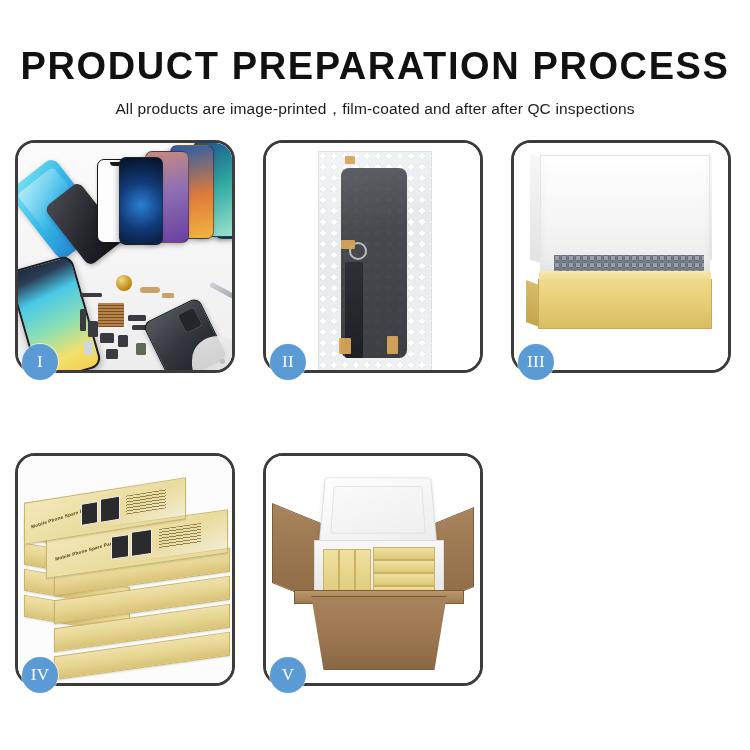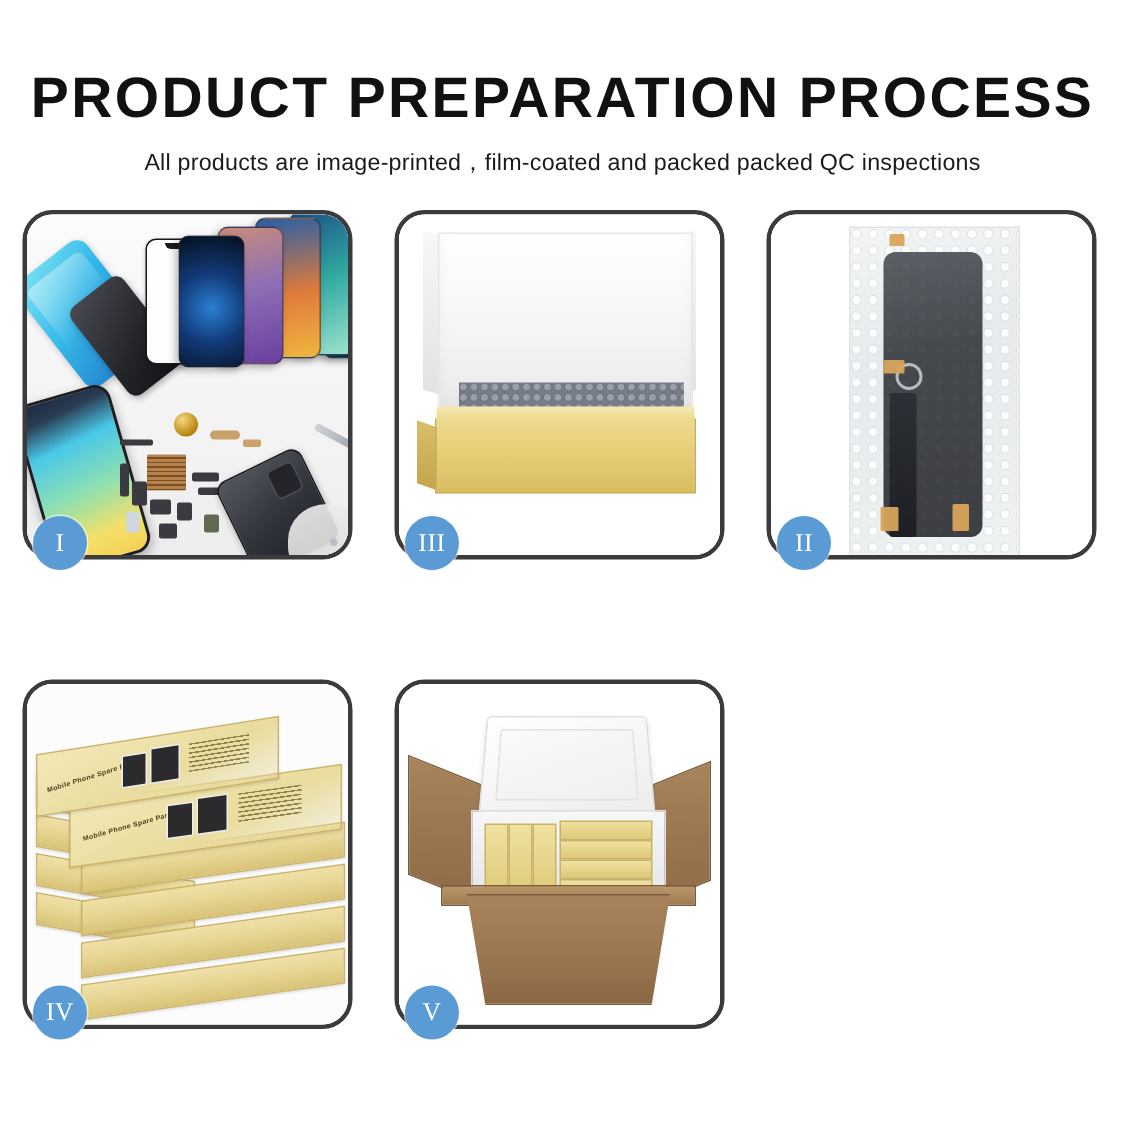--- a/index.html
+++ b/index.html
@@ -368,21 +368,21 @@
     position:absolute; background: rgba(120,94,60,.75); border-radius:1px;
   }
 </style>
 </head>
 <body>
 
 <div class="page">
 
   <div class="header">
     <h1 class="title">PRODUCT PREPARATION PROCESS</h1>
-    <p class="subtitle">All products are image-printed，film-coated and packed packed QC inspections</p>
+    <p class="subtitle">All products are image-printed，film-coated and after after QC inspections</p>
   </div>
 
   <div class="grid">
 
     <div class="panel">
       <div class="panel-inner">
         <div class="p1-bg"></div>
         <div class="film"></div>
         <div class="film2"></div>
         <div class="glass"></div>
@@ -412,44 +412,44 @@
           <div class="hand"></div>
           <div class="pt" style="left:140px;top:88px;width:5px;height:5px;border-radius:50%;background:#b9bec4;"></div>
           <div class="pt" style="left:150px;top:92px;width:5px;height:5px;border-radius:50%;background:#b9bec4;"></div>
         </div>
       </div>
       <div class="badge">I</div>
     </div>
 
     <div class="panel">
       <div class="panel-inner">
-        <div class="p3-bg"></div>
-        <div class="lid-left"></div>
-        <div class="lid-right"></div>
-        <div class="lid-back"></div>
-        <div class="foam"></div>
-        <div class="boxleftface"></div>
-        <div class="boxbody"></div>
-      </div>
-      <div class="badge">III</div>
-    </div>
-
-    <div class="panel">
-      <div class="panel-inner">
         <div class="p2-bg"></div>
         <div class="bubblepack">
           <div class="screenpanel"></div>
           <div class="flexcable"></div>
           <div class="tape" style="left:26px;top:4px;width:10px;height:8px;"></div>
           <div class="tape" style="left:22px;top:88px;width:14px;height:9px;"></div>
           <div class="tape" style="left:20px;top:186px;width:12px;height:16px;"></div>
           <div class="tape" style="left:68px;top:184px;width:11px;height:18px;"></div>
         </div>
       </div>
       <div class="badge">II</div>
+    </div>
+
+    <div class="panel">
+      <div class="panel-inner">
+        <div class="p3-bg"></div>
+        <div class="lid-left"></div>
+        <div class="lid-right"></div>
+        <div class="lid-back"></div>
+        <div class="foam"></div>
+        <div class="boxleftface"></div>
+        <div class="boxbody"></div>
+      </div>
+      <div class="badge">III</div>
     </div>
 
     <div class="panel">
       <div class="panel-inner">
         <div class="p4-bg"></div>
         <div class="stack">
 
           <div class="sbox" style="left:0px;top:52px;width:104px;height:20px;transform:skewY(10deg);"></div>
           <div class="sbox" style="left:0px;top:78px;width:104px;height:20px;transform:skewY(10deg);"></div>
           <div class="sbox" style="left:0px;top:104px;width:104px;height:20px;transform:skewY(10deg);"></div>

